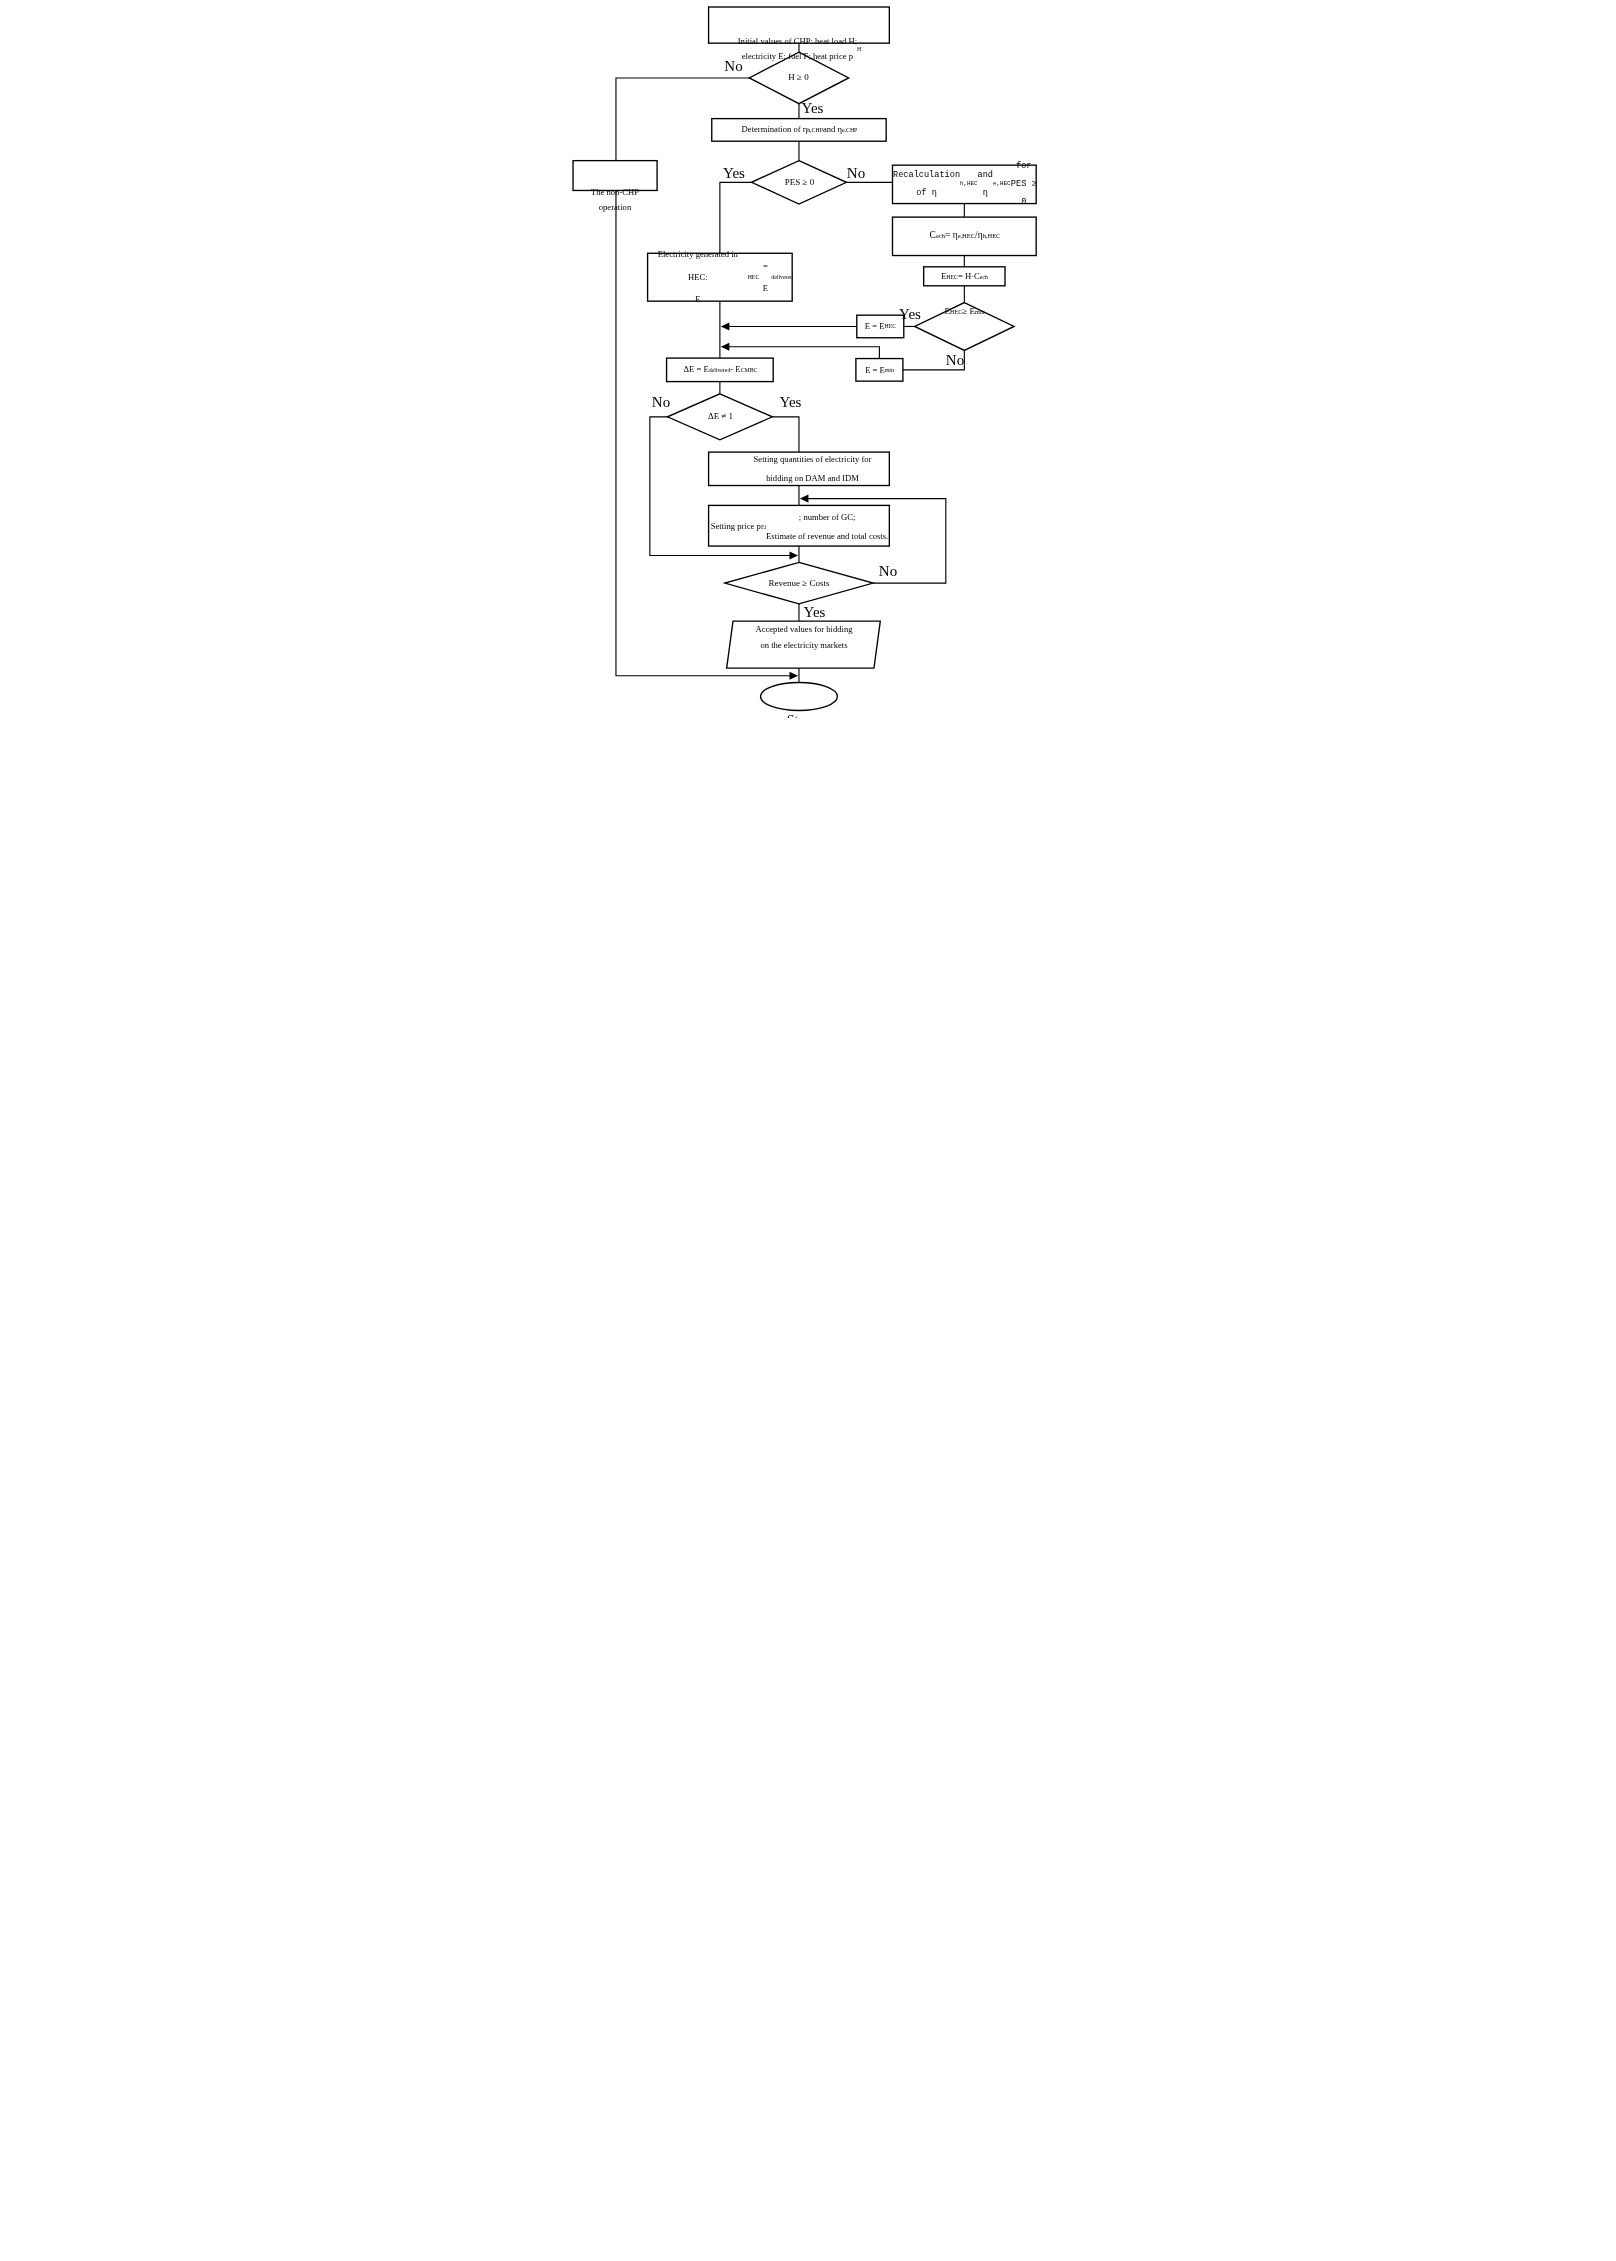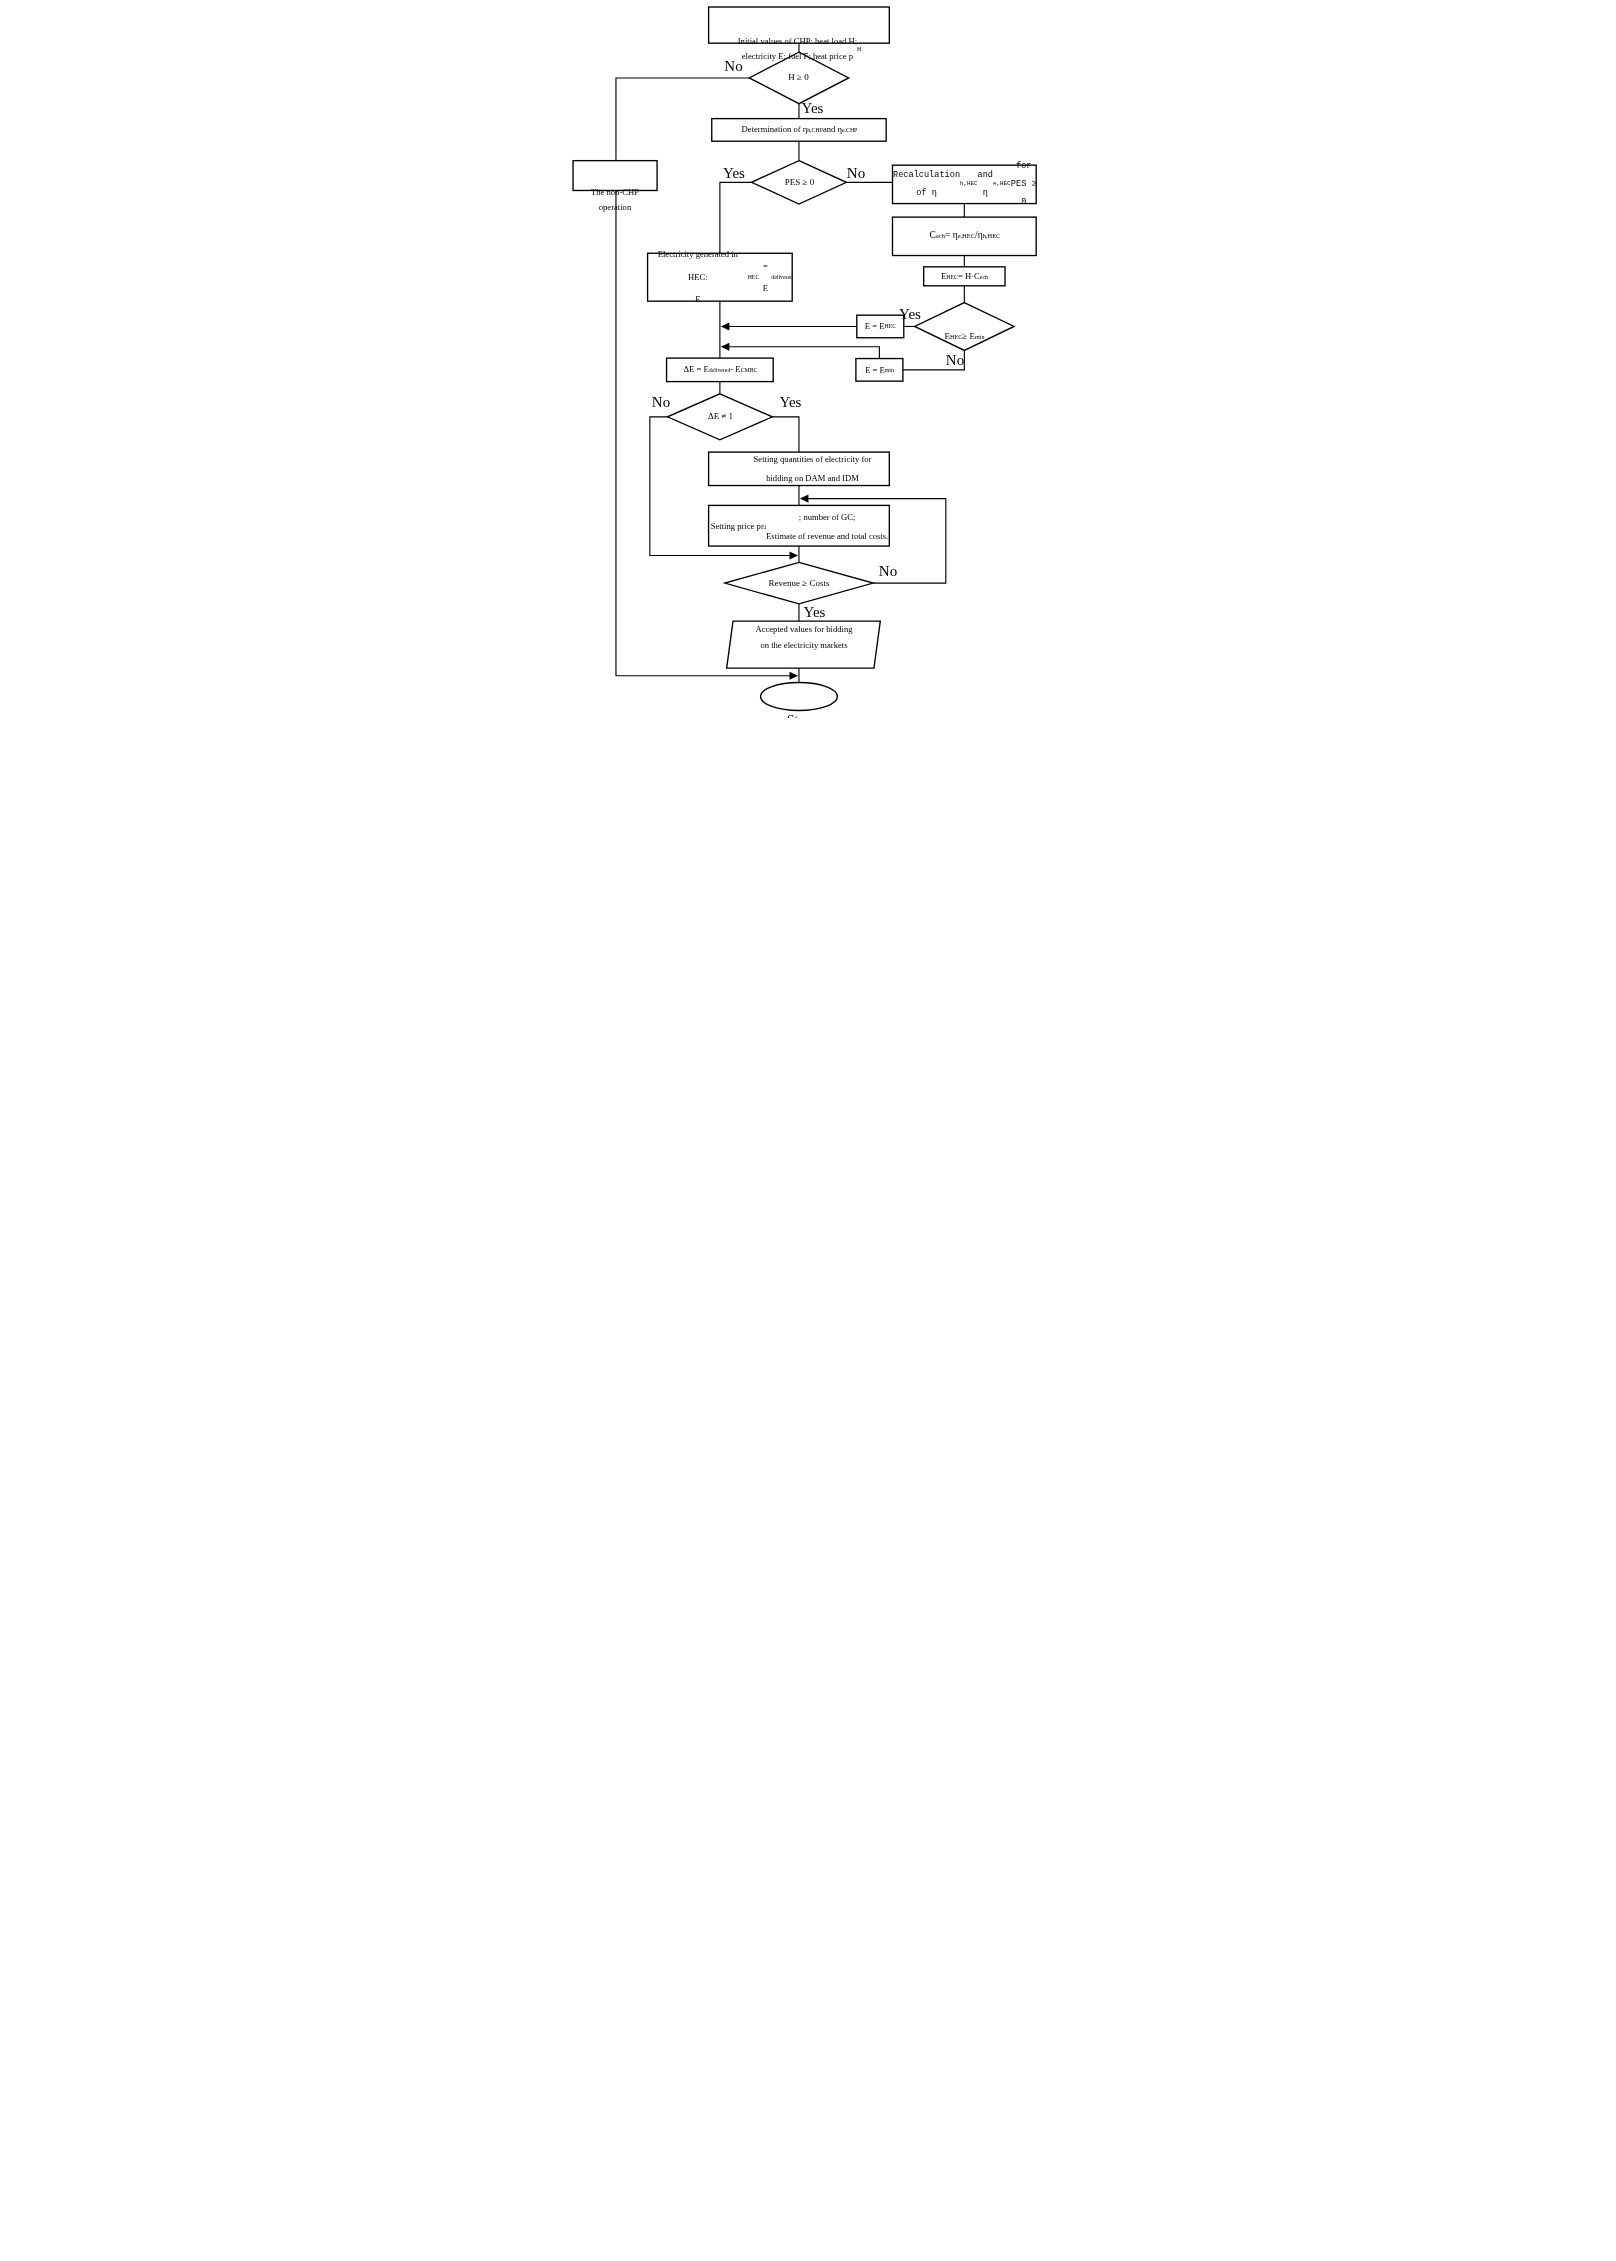--- a/index.html
+++ b/index.html
@@ -91,21 +91,21 @@
   <div class="nlabel lh17" style="left:145px;top:6.8px;width:181px;height:36px;">Initial values of CHP: heat load H;<br>electricity E; fuel F; heat price p<sub>H</sub></div>
   <div class="nlabel fs20" style="left:185px;top:52px;width:99px;height:52px;">H ≥ 0</div>
   <div class="nlabel" style="left:148px;top:118px;width:175px;height:23px;">Determination of η<sub>h,CHP</sub> and η<sub>e,CHP</sub></div>
   <div class="nlabel fs20" style="left:188px;top:161px;width:95px;height:43px;">PES ≥ 0</div>
   <div class="nlabel lh17" style="left:9px;top:161px;width:84px;height:30px;">The non-CHP<br>operation</div>
   <div class="nlabel lh21" style="left:329px;top:165px;width:144px;height:38px;font-family:Liberation Mono, monospace;">Recalculation of η<sub>h,HEC</sub> and<br>η<sub>e,HEC</sub> for PES ≥ 0</div>
   <div class="nlabel fs21" style="left:329px;top:217px;width:144px;height:38px;">C<sub>ech</sub> = η<sub>e,HEC</sub>/η<sub>h,HEC</sub></div>
   <div class="nlabel" style="left:360px;top:267px;width:81px;height:19px;">E<sub>HEC</sub> = H·C<sub>ech</sub></div>
   <div class="nlabel lh26" style="left:84px;top:253px;width:145px;height:48px;">Electricity generated in HEC:<br>E<sub>HEC</sub> = E<sub>delivered</sub></div>
   <div class="nlabel" style="left:293px;top:315px;width:47px;height:22.6px;">E = E<sub>HEC</sub></div>
-  <div class="nlabel fs20" style="left:351px;top:313px;width:99px;height:48px;">E<sub>HEC</sub> ≥ E<sub>min</sub></div>
+  <div class="nlabel fs20" style="left:351px;top:288px;width:99px;height:48px;">E<sub>HEC</sub> ≥ E<sub>min</sub></div>
   <div class="nlabel" style="left:292px;top:359px;width:47px;height:22.6px;">E = E<sub>min</sub></div>
   <div class="nlabel" style="left:103px;top:358px;width:107px;height:23.5px;">ΔE = E<sub>delivered</sub> - E<sub>CMBC</sub></div>
   <div class="nlabel fs20" style="left:104px;top:394px;width:105px;height:46px;">ΔE ≠ 1</div>
   <div class="nlabel lh21" style="left:158px;top:452px;width:181px;height:33px;">Setting quantities of electricity for<br>bidding on DAM and IDM</div>
   <div class="nlabel lh21" style="left:145px;top:506px;width:181px;height:41px;">Setting price p<sub>Ei</sub>; number of GC;<br>Estimate of revenue and total costs.</div>
   <div class="nlabel fs20" style="left:161px;top:563px;width:148px;height:42px;">Revenue ≥ Costs</div>
   <div class="nlabel lh18" style="left:163px;top:621px;width:154px;height:33px;">Accepted values for bidding<br>on the electricity markets</div>
   <div class="nlabel fs22" style="left:197px;top:683px;width:77px;height:28px;">Stop</div>
 
   <div class="blabel" style="left:156px;top:59px;width:27px;height:15.4px;">No</div>

